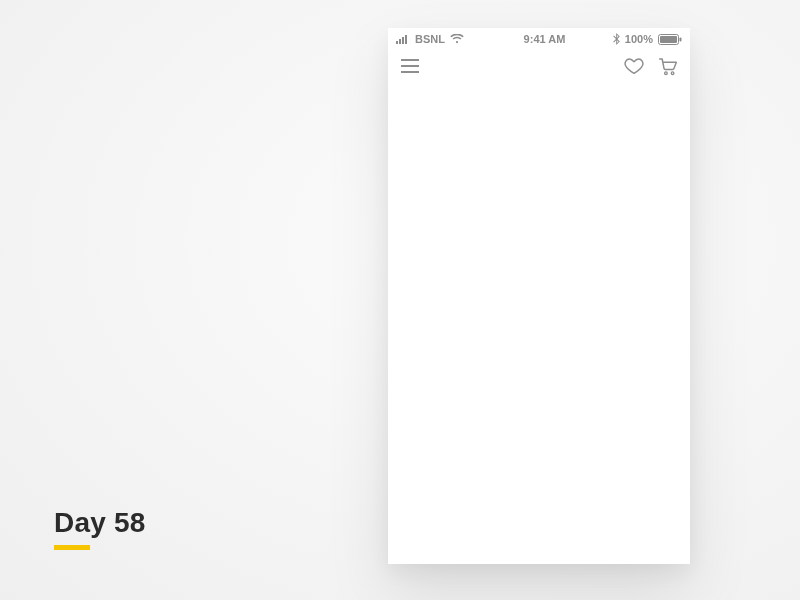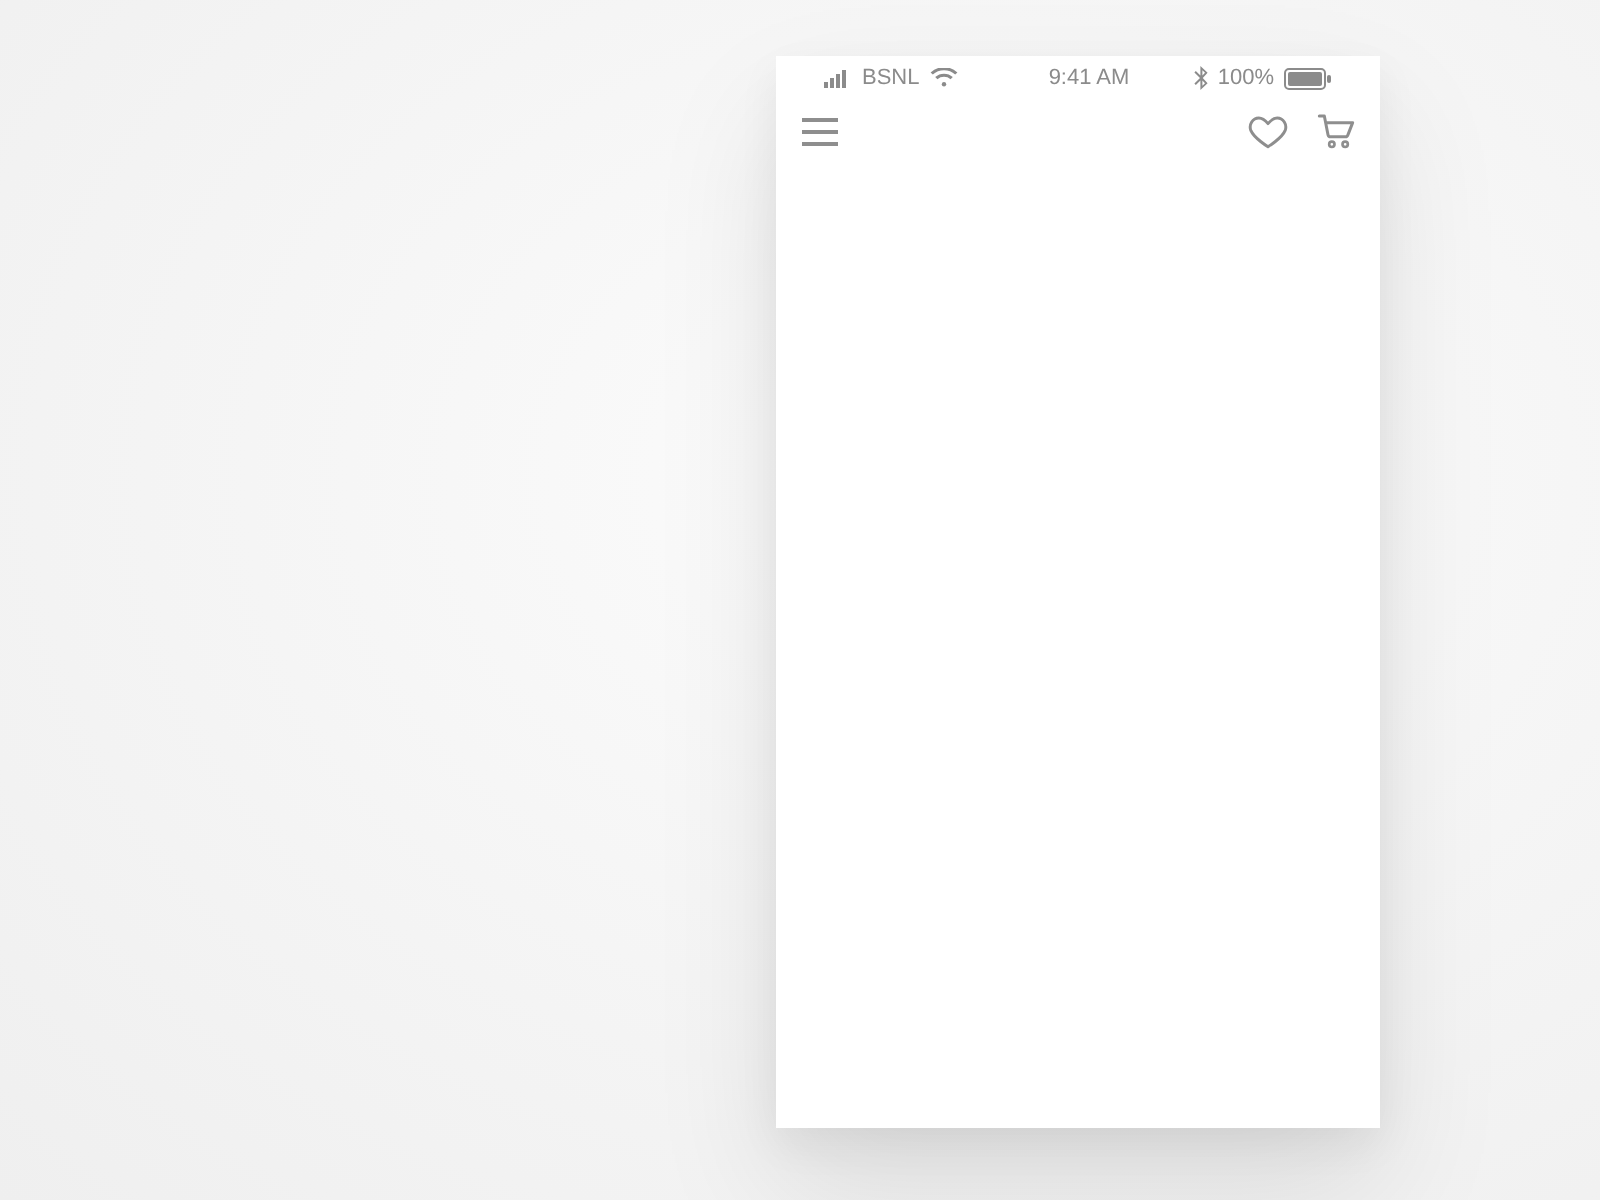--- a/index.html
+++ b/index.html
@@ -46,24 +46,24 @@
     background: #ffffff;
     box-shadow: 0 30px 60px rgba(0,0,0,0.10), 0 8px 20px rgba(0,0,0,0.06);
   }
 
   
   .status-bar {
     height: 22px;
     display: flex;
     align-items: center;
     justify-content: space-between;
-    padding: 0 24px;
+    padding: 0 8px;
     color: #8b8b8b;
     font-size: 11px;
-    font-weight: 400;
+    font-weight: 700;
   }
   .sb-left, .sb-right, .sb-center { display: flex; align-items: center; gap: 5px; }
   .sb-center { position: absolute; left: 11px; right: 0; top: 0; height: 22px; justify-content: center; pointer-events: none; }
   .sb-left span, .sb-right span { line-height: 1; }
 
   .signal-icon svg, .wifi-icon svg, .bt-icon svg, .battery-icon svg { display: block; }
 
   
   .nav-bar {
     height: 36px;
@@ -78,20 +78,24 @@
   .phone-body {
     height: calc(100% - 58px);
     background: #fff;
   }
 </style>
 </head>
 <body>
 
 <div class="canvas">
 
+  <div class="day-label">
+    <div class="title">Day 58</div>
+    <div class="underline"></div>
+  </div>
 
   <div class="phone">
 
     <div class="status-bar">
       <div class="sb-left">
         <span class="signal-icon">
           <svg width="14" height="10" viewBox="0 0 14 10">
             <rect x="0" y="7" width="2" height="3" fill="#8b8b8b"></rect>
             <rect x="3" y="5" width="2" height="5" fill="#8b8b8b"></rect>
             <rect x="6" y="3" width="2" height="7" fill="#8b8b8b"></rect>

